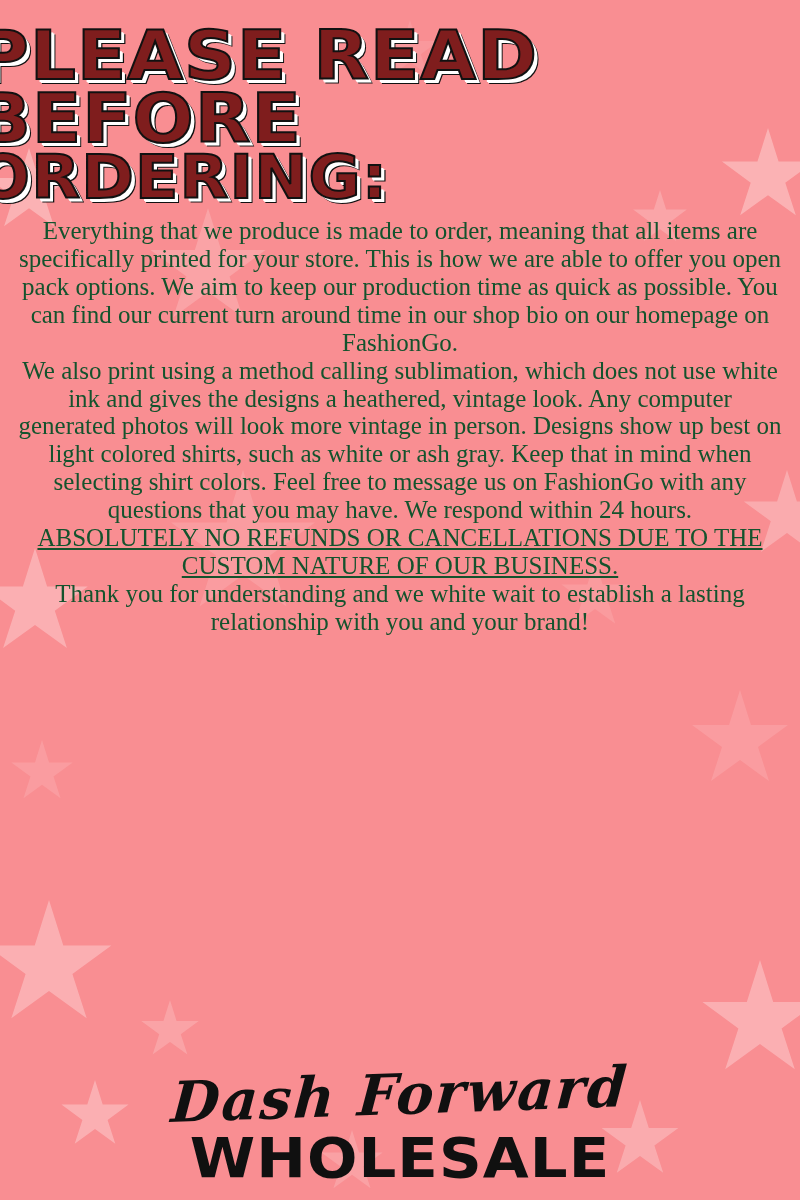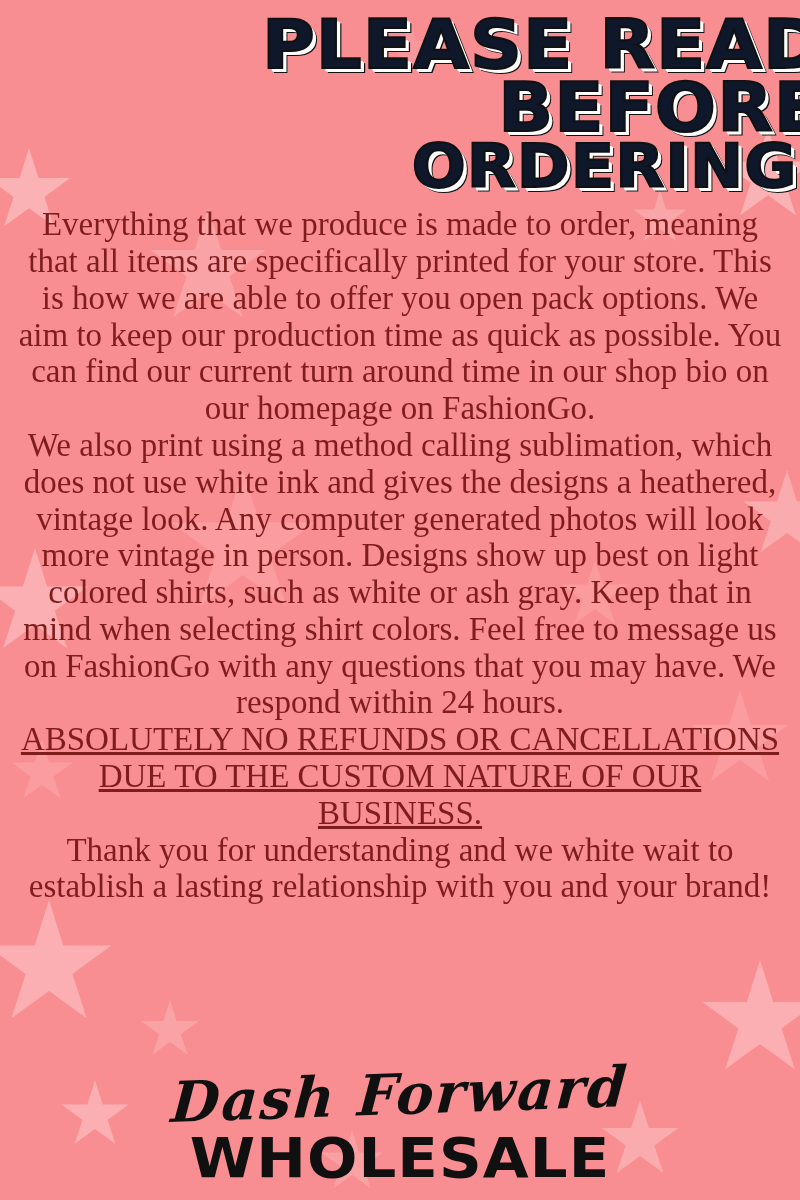--- a/index.html
+++ b/index.html
@@ -30,25 +30,25 @@
   .star {
     position: absolute;
     background: #FBB8BA;
     clip-path: polygon(50% 0%, 61% 35%, 98% 35%, 68% 57%, 79% 91%, 50% 70%, 21% 91%, 32% 57%, 2% 35%, 39% 35%);
   }
 
   
   .headline {
     position: relative;
     z-index: 3;
-    text-align: right;
-    padding-top: 14px;
+    text-align: left;
+    padding-top: 25px;
     font-family: "DejaVu Sans", sans-serif;
     font-weight: bold;
-    color: #0f172a;
+    color: #7f1d1d;
     letter-spacing: 1px;
     line-height: 0.92;
   }
   .headline .line {
     display: block;
     font-size: 66px;
     text-transform: uppercase;
     -webkit-text-stroke: 2px #111;
     text-shadow:
       3px 3px 0 #ffffff,
@@ -59,23 +59,23 @@
   .headline .line.l1 { font-size: 68px; }
   .headline .line.l2 { font-size: 68px; }
   .headline .line.l3 { font-size: 60px; }
 
   
   .body-copy {
     position: relative;
     z-index: 3;
     margin: 12px 18px 0 18px;
     text-align: center;
-    color: #7f1d1d;
+    color: #14532d;
     font-family: "Liberation Serif", serif;
-    font-size: 33px;
+    font-size: 25px;
     line-height: 1.115;
   }
   .body-copy p {
     margin: 0;
   }
   .para-gap { margin-top: 0px; }
   .disclaimer {
     text-decoration: underline;
     text-underline-offset: 2px;
   }

